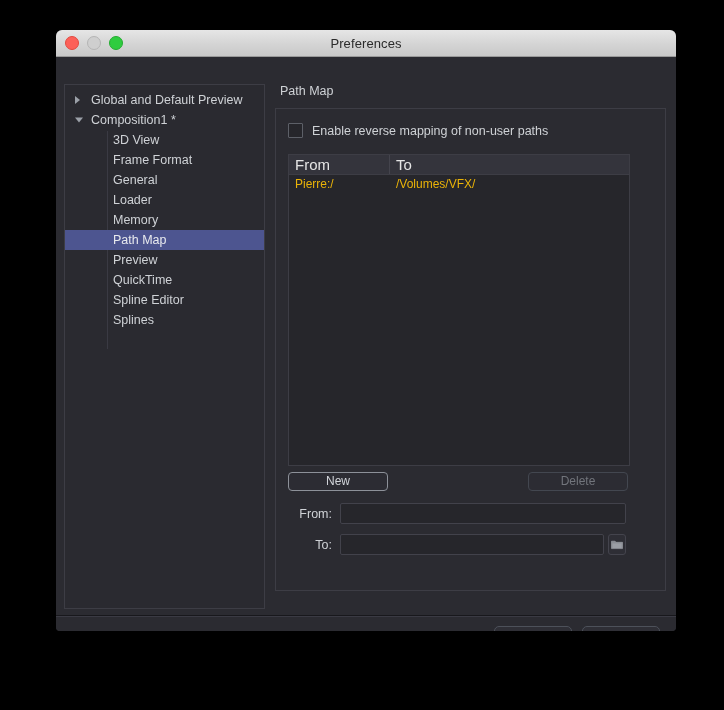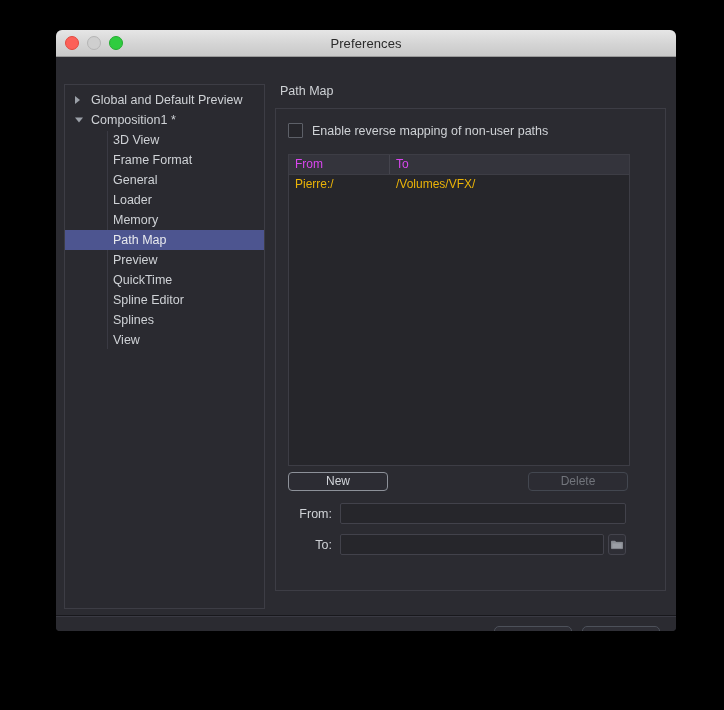--- a/index.html
+++ b/index.html
@@ -170,22 +170,22 @@
     background: #26262b;
     overflow: hidden;
   }
   #thead {
     display: flex;
     height: 19px;
     background: #34343c;
     border-bottom: 1px solid #3d3d45;
   }
   #thead .th {
-    font-size: 12px;
-    color: #d946ef;
+    font-size: 15px;
+    color: #e5e5e5;
     line-height: 19px;
     padding-left: 6px;
     box-sizing: border-box;
   }
   #thead .th.col-from { width: 101px; border-right: 1px solid #44444d; }
   #thead .th.col-to   { flex: 1; }
   .trow { display: flex; height: 19px; }
   .trow .td {
     font-size: 12px;
     color: #eab308;
@@ -350,23 +350,20 @@
       </div>
       <div class="tree-item child">
         <span>QuickTime</span>
       </div>
       <div class="tree-item child">
         <span>Spline Editor</span>
       </div>
       <div class="tree-item child">
         <span>Splines</span>
       </div>
-      <div class="tree-item child">
-        <span>View</span>
-      </div>
     </div>
 
     <div id="main">
       <div id="panel-title">Path Map</div>
 
       <div id="groupbox">
 
         <div id="checkrow">
           <span id="chk"></span>
           <span id="chk-label">Enable reverse mapping of non-user paths</span>

